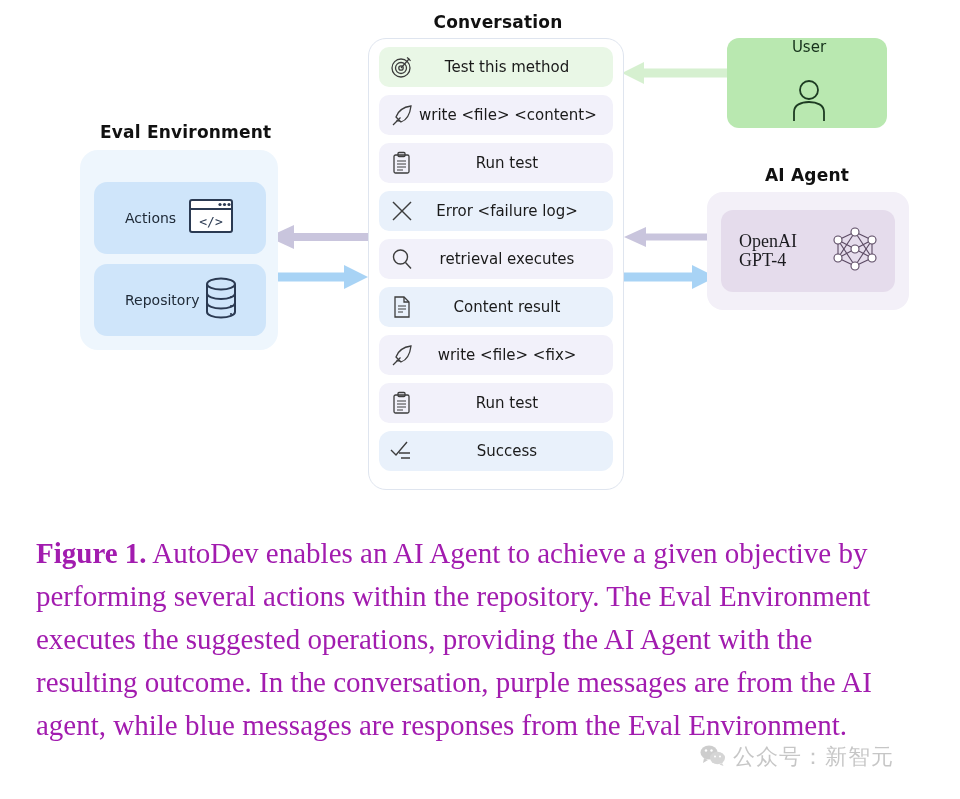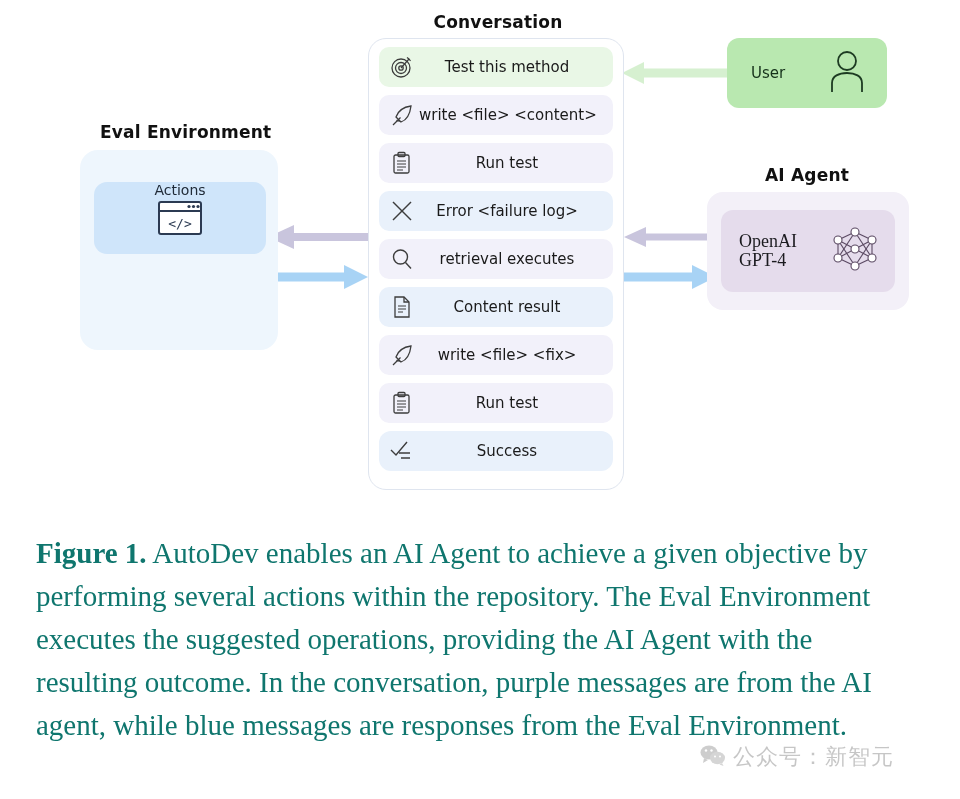--- a/index.html
+++ b/index.html
@@ -46,24 +46,23 @@
   }
   .eval-card {
     position: absolute;
     left: 14px;
     width: 172px;
     height: 72px;
     background: #cfe5fa;
     border-radius: 13px;
     display: flex;
     align-items: center;
-    justify-content: flex-start;
+    justify-content: space-between;
     padding: 0 31px;
     box-sizing: border-box;
-    flex-direction: column;
   }
   #eval-card-actions { top: 32px; }
   #eval-card-repository { top: 114px; }
   .eval-card-label {
     font-family: "DejaVu Sans", sans-serif;
     font-size: 14px;
     color: #202b38;
   }
 
   
@@ -113,28 +112,29 @@
     white-space: nowrap;
   }
   .bg-user   { background: #e9f7e6; }
   .bg-agent  { background: #f2f1fa; }
   .bg-env    { background: #e9f1fb; }
 
   
   #user-box {
     position: absolute;
     left: 727px; top: 38px;
-    width: 160px; height: 70px;
+    width: 160px; height: 90px;
     background: #b9e8b0;
     border-radius: 12px;
     display: flex;
     align-items: center;
     justify-content: space-between;
     padding: 0 20px 0 24px;
     box-sizing: border-box;
+    flex-direction: column;
   }
   #user-label {
     font-family: "DejaVu Sans", sans-serif;
     font-size: 15px;
     color: #15311a;
   }
 
   
   #agent-title { left: 742px; top: 165px; width: 130px; }
 
@@ -170,21 +170,21 @@
 
   
   #caption {
     position: absolute;
     left: 36px;
     top: 532px;
     width: 880px;
     font-family: "Liberation Serif", "DejaVu Serif", serif;
     font-size: 29px;
     line-height: 43px;
-    color: #0f766e;
+    color: #a21caf;
     text-align: left;
   }
   #caption-label {
     font-weight: bold;
   }
 
   
   #watermark {
     position: absolute;
     left: 700px;
@@ -244,20 +244,36 @@
           <rect x="3" y="4" width="42" height="32" rx="2" fill="#ffffff" stroke="#2b3a52" stroke-width="2"></rect>
           <line x1="3" y1="13" x2="45" y2="13" stroke="#2b3a52" stroke-width="2"></line>
           <circle cx="33" cy="8.5" r="1.6" fill="#2b3a52"></circle>
           <circle cx="37.5" cy="8.5" r="1.6" fill="#2b3a52"></circle>
           <circle cx="42" cy="8.5" r="1.6" fill="#2b3a52"></circle>
           <text x="24" y="30" font-family="'DejaVu Sans Mono', monospace" font-size="13" fill="#2b3a52" text-anchor="middle">&lt;/&gt;</text>
         </svg>
       </span>
     </div>
 
+    <div class="eval-card" id="eval-card-repository">
+      <span class="eval-card-label">Repository</span>
+      <span>
+        <svg width="44" height="46" viewBox="0 0 44 46">
+          <g fill="none" stroke="#2b3a52" stroke-width="2">
+            <ellipse cx="22" cy="9" rx="14" ry="5.5"></ellipse>
+            <path d="M 8 9 L 8 37 A 14 5.5 0 0 0 36 37 L 36 9"></path>
+            <path d="M 8 18.5 A 14 5.5 0 0 0 36 18.5"></path>
+            <path d="M 8 28 A 14 5.5 0 0 0 36 28"></path>
+          </g>
+          <circle cx="32" cy="22" r="1.1" fill="#2b3a52"></circle>
+          <circle cx="32" cy="31" r="1.1" fill="#2b3a52"></circle>
+          <circle cx="32" cy="39" r="1.1" fill="#2b3a52"></circle>
+        </svg>
+      </span>
+    </div>
   </div>
 
   <div class="section-title" id="conversation-title">Conversation</div>
 
   <div id="conversation-card">
     <div id="conversation-list">
 
       <div class="msg-row bg-user">
         <span class="msg-icon">
           <svg width="24" height="24" viewBox="0 0 24 24" fill="none" stroke="#3d3d3d" stroke-width="1.3">

